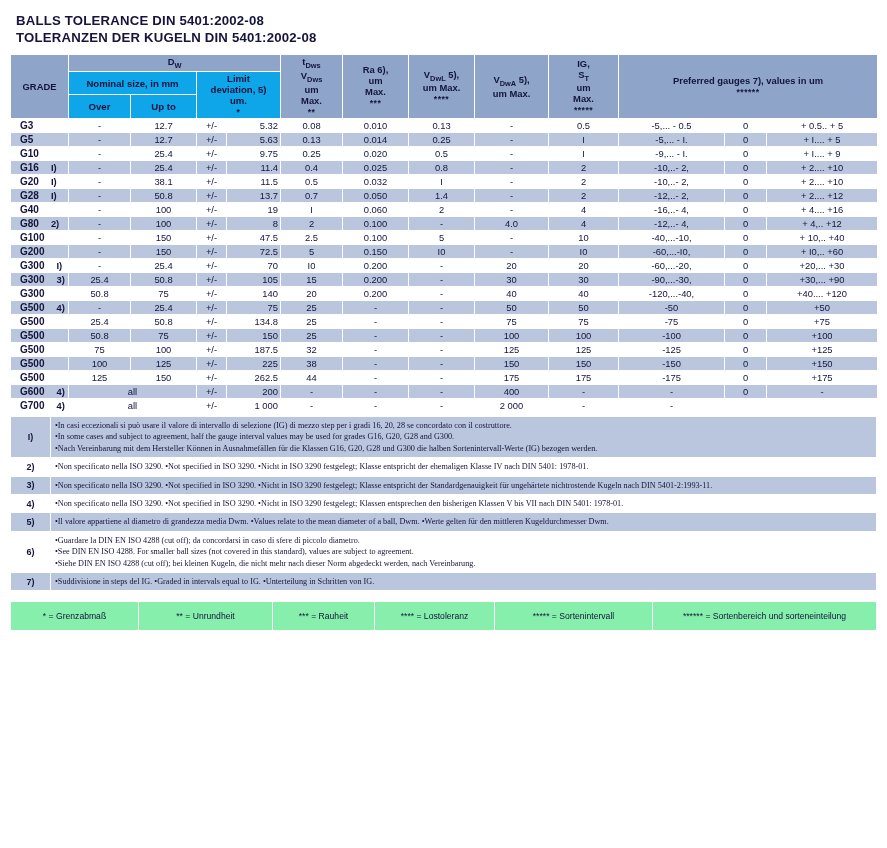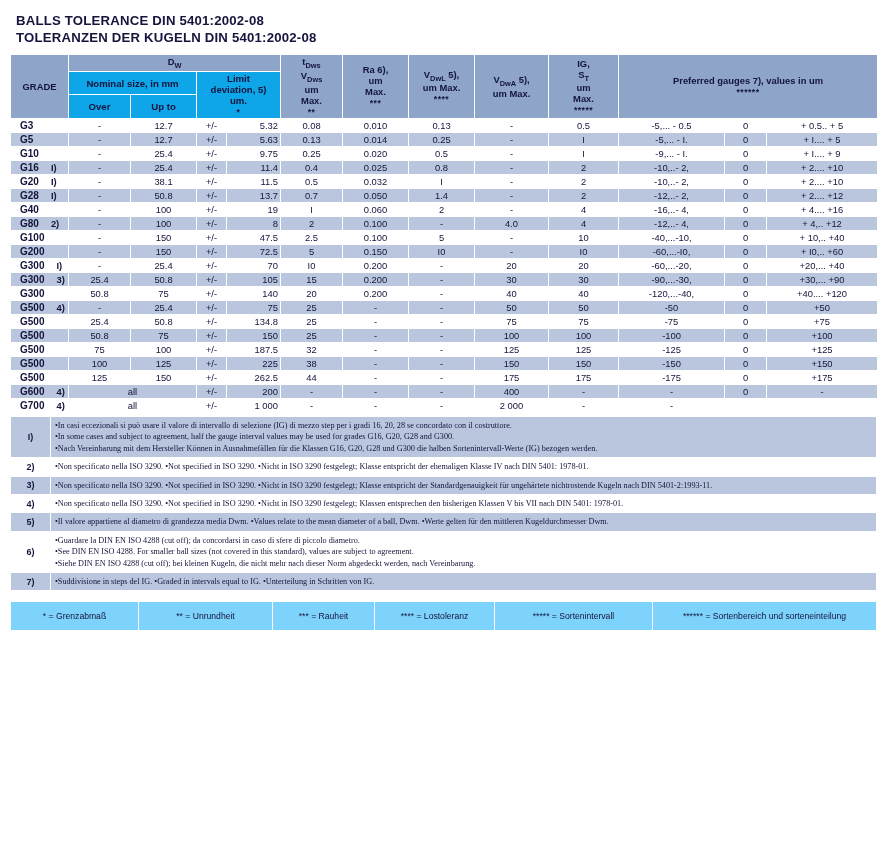--- a/index.html
+++ b/index.html
@@ -93,21 +93,21 @@
 
   
   table.legend {
     border-collapse: collapse;
     width: 867px;
     table-layout: fixed;
     margin-top: 10px;
   }
   table.legend td {
     border: 1px solid #ffffff;
-    background: #7dd3fc;
+    background: #86efac;
     font-size: 8.6px;
     text-align: center;
     padding: 9px 2px;
     color: #14143c;
   }
 </style>
 </head>
 <body>
 
 <div class="page">
@@ -344,21 +344,21 @@
           <td class="num">25.4</td>
           <td class="pm">+/-</td>
           <td class="limdev">70</td>
           <td class="num">I0</td>
           <td class="num">0.200</td>
           <td class="num">-</td>
           <td class="num">20</td>
           <td class="num">20</td>
           <td class="num">-60,...-20,</td>
           <td class="num">0</td>
-          <td class="num">+20,... +40</td>
+          <td class="num">+20,... +30</td>
         </tr>
         <tr class="dk">
           <td class="grade">G300<span class="note">3)</span></td>
           <td class="num">25.4</td>
           <td class="num">50.8</td>
           <td class="pm">+/-</td>
           <td class="limdev">105</td>
           <td class="num">15</td>
           <td class="num">0.200</td>
           <td class="num">-</td>

